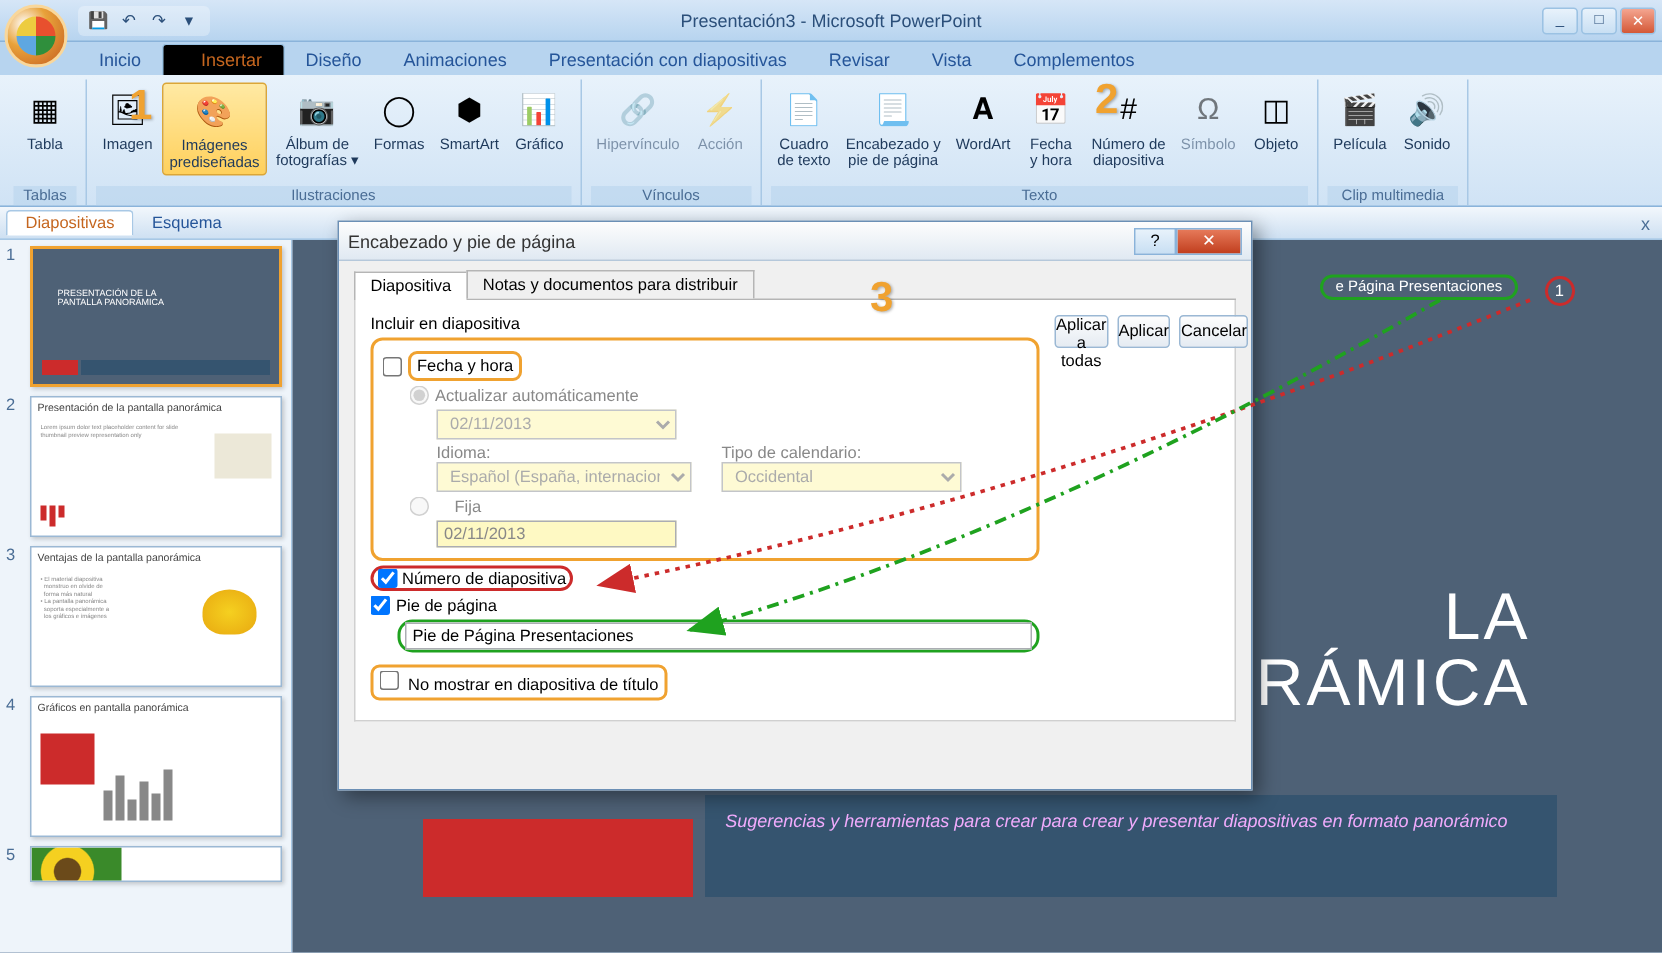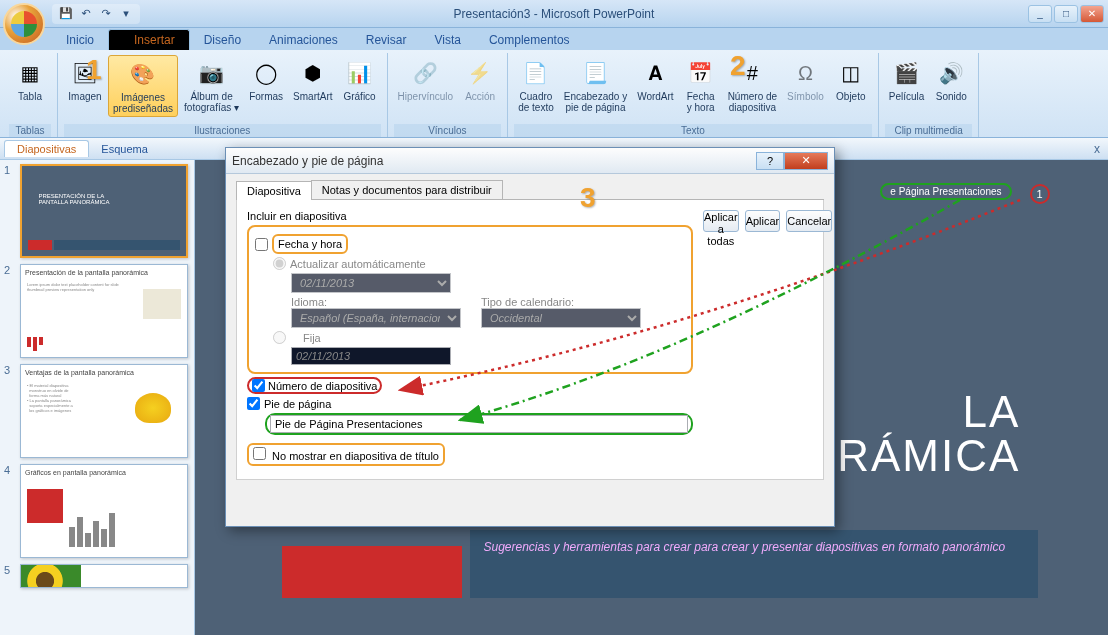--- a/index.html
+++ b/index.html
@@ -64,21 +64,21 @@
     .dlg-tabs { display: flex; border-bottom: 1px solid #b5b5b5; margin: 6px 10px 0 10px; }
     .dlg-tab { padding: 3px 10px; font-size: 11px; border: 1px solid #b5b5b5; border-bottom: none; background: #f0f0f0; margin-right: -1px; position: relative; }
     .dlg-tab.active { background: #fff; top: 1px; }
     .dlg-content { flex: 1; background: #fff; border: 1px solid #d0d0d0; border-top: none; margin: 0 10px 10px 10px; padding: 10px; display: flex; gap: 10px; }
     .dlg-left { flex: 1; }
     .dlg-right { width: 110px; display: flex; flex-direction: row; gap: 6px; }
     .dlg-rbtn { height: 22px; border: 1px solid #9bb8d4; background: linear-gradient(to bottom, #fdfdfd, #e5ebf2); font-size: 11px; border-radius: 3px; }
     .field-row { display: flex; align-items: center; gap: 4px; font-size: 11px; margin: 3px 0; }
     .field-label { font-size: 11px; }
     .field-input { border: 1px solid #abadb3; padding: 2px 4px; font-size: 11px; background: #fff; }
-    .field-input:disabled { background: #0f172a; color: #888; font-style: italic; }
+    .field-input:disabled { background: #fef9c3; color: #888; }
     .highlight-o { border: 2px solid #f0a230; border-radius: 6px; padding: 2px 4px; display: inline-block; }
     .highlight-r { border: 2px solid #cc2b2b; border-radius: 10px; padding: 0 3px; display: inline-flex; align-items: center; }
     .highlight-g { border: 2px solid #1fa21f; border-radius: 10px; padding: 0 3px; display: inline-flex; align-items: center; }
     .preview-box { width: 100px; height: 76px; border: 1px solid #888; background: #fff; position: relative; }
     .preview-box .markers { position: absolute; inset: 4px; border: 1px dashed #888; }
 
     
     .anno { position: absolute; font-size: 28px; font-weight: bold; color: #f0a230; text-shadow: 1px 1px 2px rgba(0,0,0,0.3); z-index: 600; }
 
     .arrow-svg { position: absolute; left: 0; top: 0; width: 1108px; height: 635px; pointer-events: none; z-index: 550; }
@@ -104,20 +104,21 @@
     <div class="win-btn">□</div>
     <div class="win-btn close">✕</div>
   </div>
 </div>
 
 <div class="menu-tabs">
   <div class="menu-tab">Inicio</div>
   <div class="menu-tab active">Insertar</div>
   <div class="menu-tab">Diseño</div>
   <div class="menu-tab">Animaciones</div>
+  <div class="menu-tab">Presentación con diapositivas</div>
   <div class="menu-tab">Revisar</div>
   <div class="menu-tab">Vista</div>
   <div class="menu-tab">Complementos</div>
 </div>
 
 <div class="ribbon" id="ribbon">
     <div class="ribbon-group">
       <div class="ribbon-group-body">
         <div class="ribbon-btn">
           <div class="ribbon-icon">▦</div>

